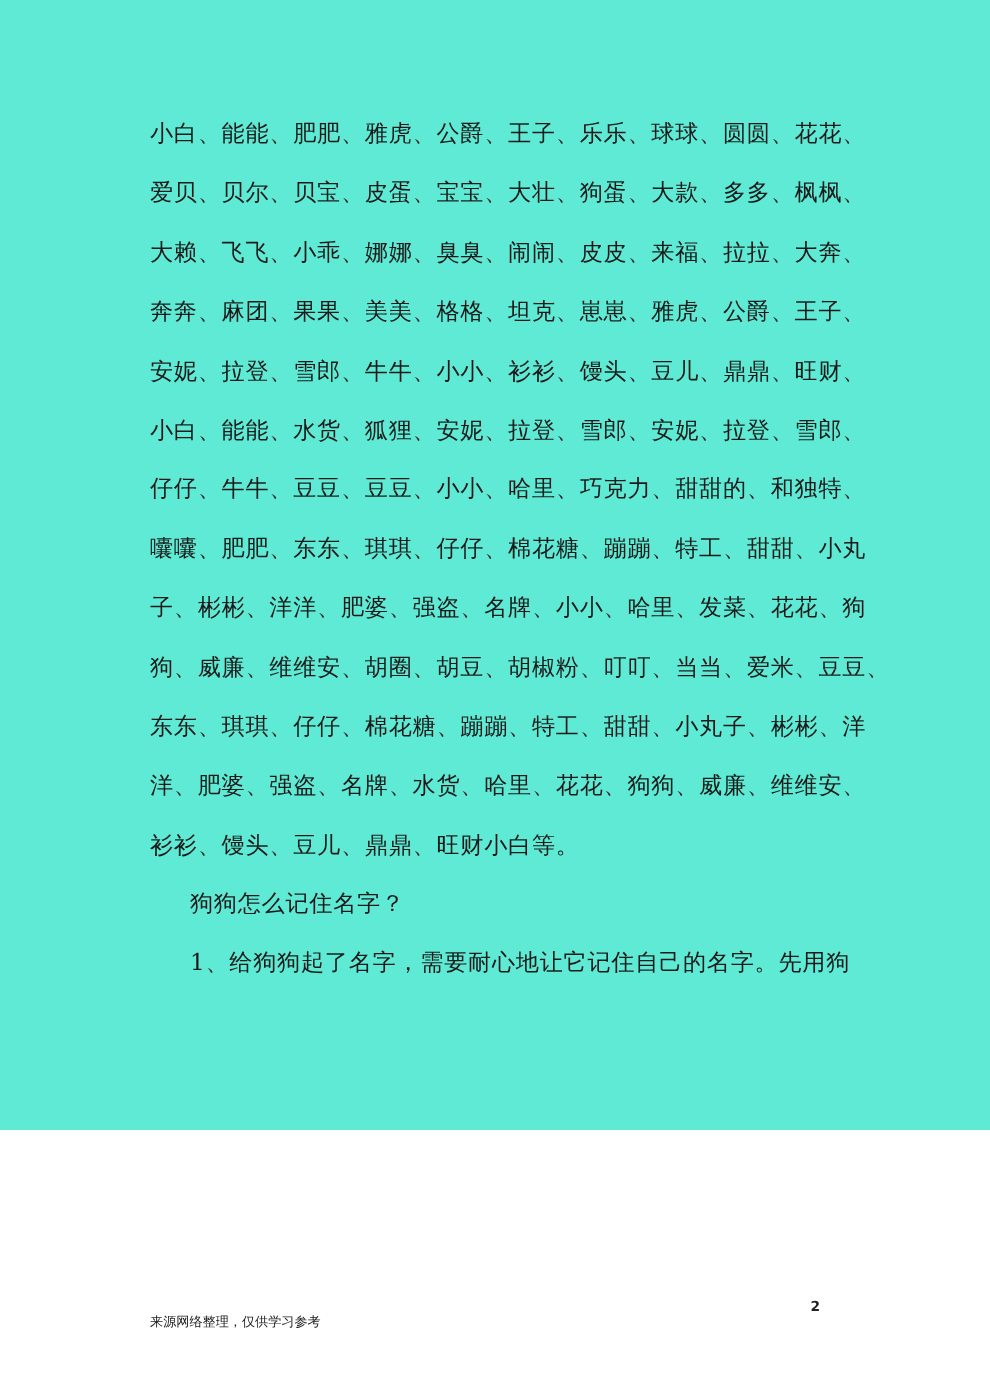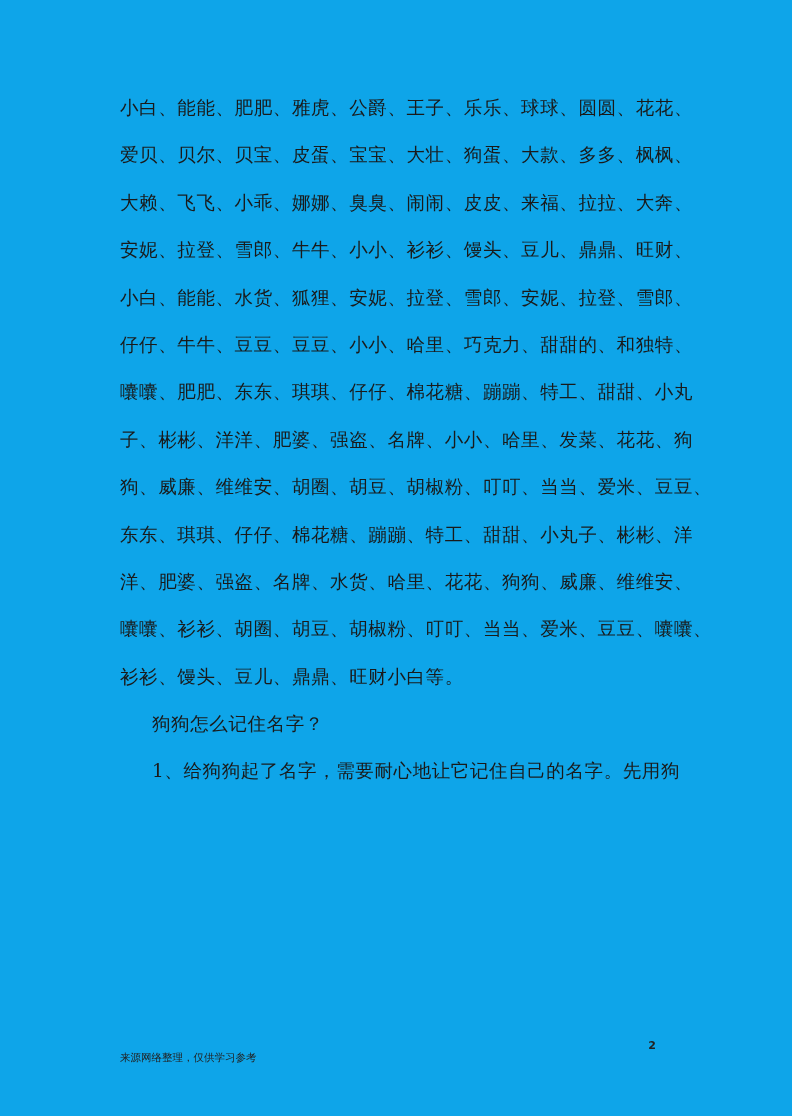--- a/index.html
+++ b/index.html
@@ -1,43 +1,43 @@
 <!DOCTYPE html>
 <html><head>
 <meta charset="utf-8">
 <style>
   html, body { margin: 0; padding: 0; background: #ffffff; }
   body { width: 792px; height: 1120px; position: relative; overflow: hidden;
          font-family: "DejaVu Serif", "Liberation Serif", serif; color: #1a1a1a; }
-  .page { position: absolute; left: 0; top: 0; width: 792px; height: 1116px; background: #0ea5e9; }
+  .page { position: absolute; left: 0; top: 0; width: 792px; height: 904px; background: #5eead4; }
   .body-text { position: absolute; left: 120px; top: 91px; width: 580px; }
   .line { height: 47.4px; line-height: 34px; font-size: 18.5px; white-space: nowrap; letter-spacing: 0.6px; }
   .indent { padding-left: 32px; }
   .footer { position: absolute; left: 120px; right: 120px; top: 1039px; height: 20px;
             font-size: 10.5px; font-family: "DejaVu Sans", "Liberation Sans", sans-serif; color: #222; }
   .footer-left { position: absolute; left: 0; top: 0; margin-top: 12px; }
   .footer-right { position: absolute; right: 16px; top: 0; font-weight: bold; font-size: 11px; }
 </style>
 </head>
 <body>
 
 <div class="page">
   <div class="body-text">
     <div class="line">小白、能能、肥肥、雅虎、公爵、王子、乐乐、球球、圆圆、花花、</div>
     <div class="line">爱贝、贝尔、贝宝、皮蛋、宝宝、大壮、狗蛋、大款、多多、枫枫、</div>
     <div class="line">大赖、飞飞、小乖、娜娜、臭臭、闹闹、皮皮、来福、拉拉、大奔、</div>
+    <div class="line">奔奔、麻团、果果、美美、格格、坦克、崽崽、雅虎、公爵、王子、</div>
     <div class="line">安妮、拉登、雪郎、牛牛、小小、衫衫、馒头、豆儿、鼎鼎、旺财、</div>
     <div class="line">小白、能能、水货、狐狸、安妮、拉登、雪郎、安妮、拉登、雪郎、</div>
     <div class="line">仔仔、牛牛、豆豆、豆豆、小小、哈里、巧克力、甜甜的、和独特、</div>
     <div class="line">囔囔、肥肥、东东、琪琪、仔仔、棉花糖、蹦蹦、特工、甜甜、小丸</div>
     <div class="line">子、彬彬、洋洋、肥婆、强盗、名牌、小小、哈里、发菜、花花、狗</div>
     <div class="line">狗、威廉、维维安、胡圈、胡豆、胡椒粉、叮叮、当当、爱米、豆豆、</div>
     <div class="line">东东、琪琪、仔仔、棉花糖、蹦蹦、特工、甜甜、小丸子、彬彬、洋</div>
     <div class="line">洋、肥婆、强盗、名牌、水货、哈里、花花、狗狗、威廉、维维安、</div>
-    <div class="line">囔囔、衫衫、胡圈、胡豆、胡椒粉、叮叮、当当、爱米、豆豆、囔囔、</div>
     <div class="line">衫衫、馒头、豆儿、鼎鼎、旺财小白等。</div>
     <div class="line indent">狗狗怎么记住名字？</div>
     <div class="line indent">1、给狗狗起了名字，需要耐心地让它记住自己的名字。先用狗</div>
   </div>
 
   <div class="footer">
     <span class="footer-left">来源网络整理，仅供学习参考</span>
     <span class="footer-right">2</span>
   </div>
 </div>

